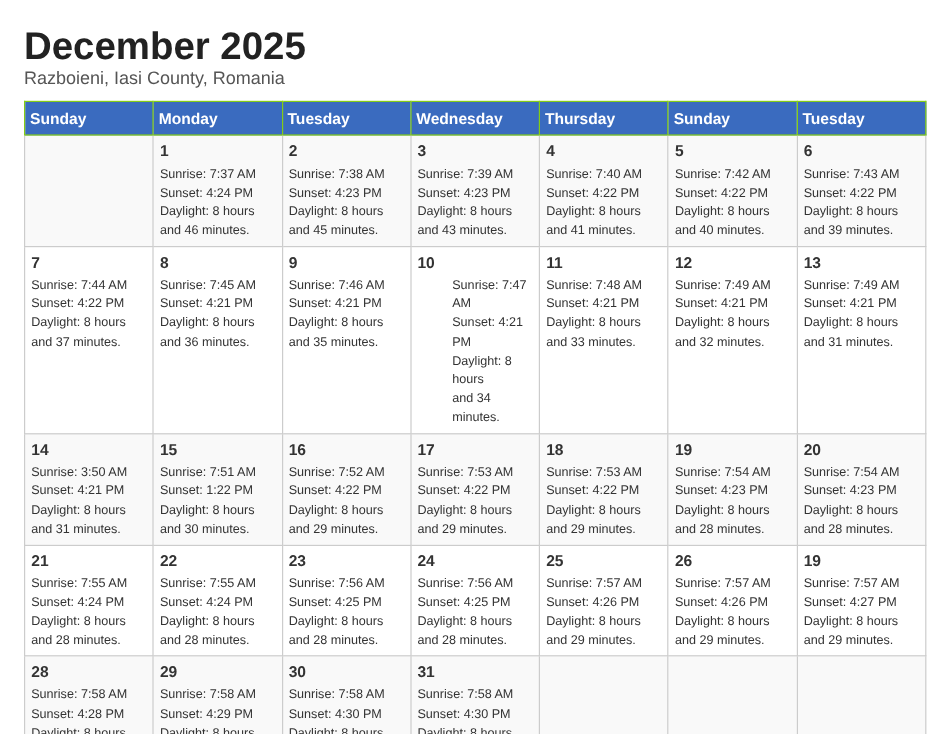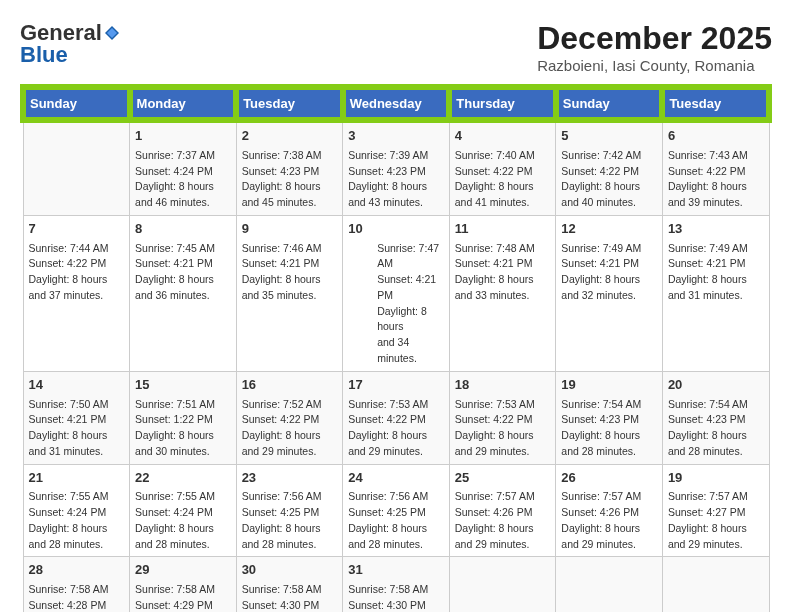--- a/index.html
+++ b/index.html
@@ -38,21 +38,21 @@
       border-collapse: collapse;
       font-size: 11px;
     }
     thead tr th {
       background-color: #3a6bbf;
       color: #fff;
       padding: 6px 4px;
       text-align: left;
       font-size: 13px;
       font-weight: bold;
-      border: 6px solid #84cc16;
+      border: 1px solid #84cc16;
     }
     tbody tr td {
       border: 1px solid #ccc;
       vertical-align: top;
       padding: 4px 5px;
       min-height: 80px;
       height: 90px;
       width: 14.28%;
       color: #333;
       font-size: 11px;
@@ -72,30 +72,20 @@
     }
     .cell-data {
       font-size: 10.5px;
       line-height: 1.5;
     }
   </style>
 </head>
 <body>
 
 <div class="header">
-  <div class="logo">
-    <div style="display:flex;align-items:center;">
-      <span style="font-size:22px;font-weight:bold;color:#333;">General</span>
-      <svg width="18" height="18" viewBox="0 0 18 18" style="margin:0 1px;">
-        <polygon points="9,2 16,9 9,16 2,9" fill="#1a5faa"></polygon>
-        <polygon points="9,4 14,9 9,14 4,9" fill="#5599ee"></polygon>
-      </svg>
-    </div>
-    <span style="font-size:22px;font-weight:bold;color:#1a5faa;margin-top:-4px;">Blue</span>
-  </div>
   <div class="title-block">
     <div class="month-title">December 2025</div>
     <div class="location">Razboieni, Iasi County, Romania</div>
   </div>
 </div>
 
 <table>
   <thead>
     <tr>
     <th>Sunday</th>
@@ -200,21 +190,21 @@
           <span class="day-num">13</span>
           <div class="cell-data" style="white-space: pre-line;">Sunrise: 7:49 AM
 Sunset: 4:21 PM
 Daylight: 8 hours
 and 31 minutes.</div>
         </td>
       </tr>
       <tr>
         <td>
           <span class="day-num">14</span>
-          <div class="cell-data" style="white-space: pre-line;">Sunrise: 7:50 AM
+          <div class="cell-data" style="white-space: pre-line;">Sunrise: 3:50 AM
 Sunset: 4:21 PM
 Daylight: 8 hours
 and 31 minutes.</div>
         </td>
         <td>
           <span class="day-num">15</span>
           <div class="cell-data" style="white-space: pre-line;">Sunrise: 7:51 AM
 Sunset: 1:22 PM
 Daylight: 8 hours
 and 30 minutes.</div>

